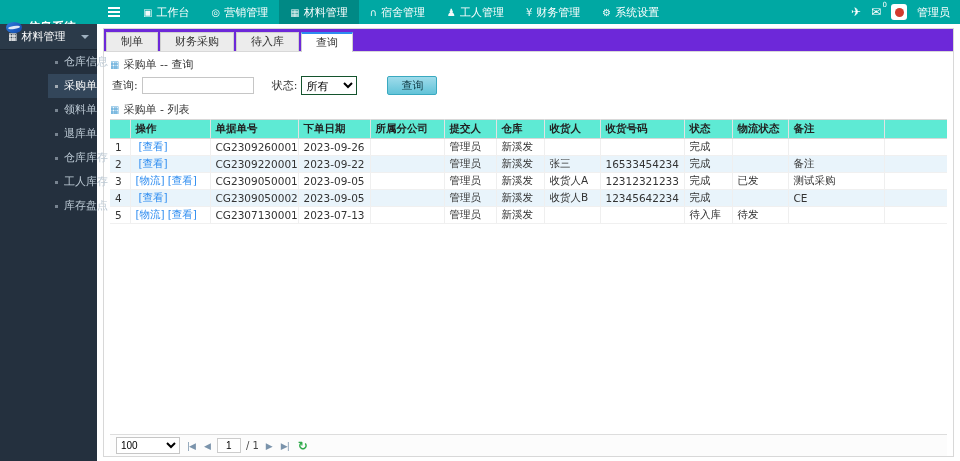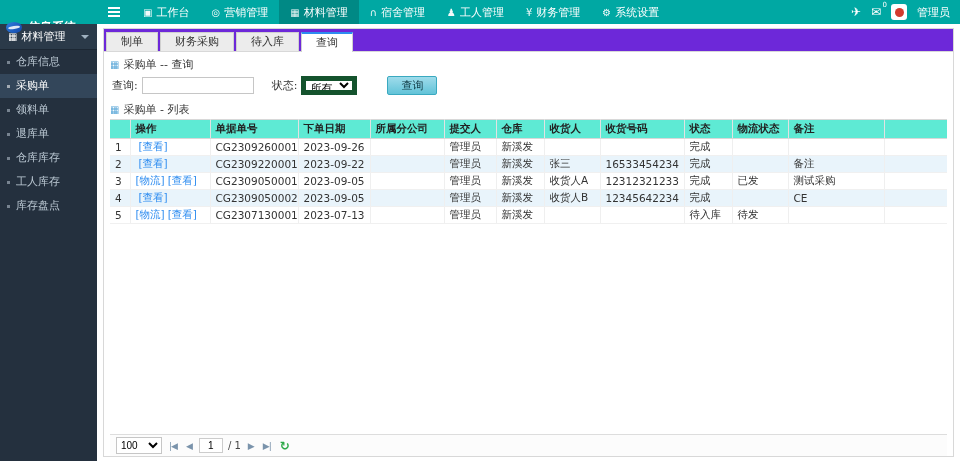--- a/index.html
+++ b/index.html
@@ -26,54 +26,54 @@
   .username { font-size:11px; cursor:pointer; }
 
   
   .layout { display:flex; height:437px; }
 
   
   .sidebar { width:97px; background:#24303e; flex-shrink:0; color:#bcc9d4; }
   .sb-header { height:26px; display:flex; align-items:center; gap:4px; padding:0 8px; color:#fff; background:#2b3a49; cursor:pointer; border-bottom:1px solid #1c2733; }
   .sb-icon { font-size:10px; }
   .chev { margin-left:auto; width:0; height:0; border-left:4px solid transparent; border-right:4px solid transparent; border-top:4px solid #9fb0bf; }
-  .sidebar ul { list-style:none; }
+  .sidebar ul { list-style:none;padding-left:48px; }
   .sb-item { height:24px; line-height:24px; padding-left:16px; font-size:11px; position:relative; cursor:pointer; white-space:nowrap; }
   .sb-item .dot { position:absolute; left:7px; top:11px; width:3px; height:3px; background:currentColor; opacity:.55; }
   .sb-item.active { background:#33465a; color:#fff; }
 
   
   .main { flex:1; background:#fff; padding:4px 6px 4px 6px; overflow:hidden; }
   .card { height:100%; border:1px solid #d8d8d8; display:flex; flex-direction:column; background:#fff; }
   .tabbar { display:flex; gap:2px; background:#6d28d9; border-bottom:1px solid #d8d8d8; padding:3px 2px 0 2px; height:23px; }
   .tab { padding:0 14px; line-height:18px; font-size:11px; background:#ececec; border:1px solid #d0d0d0; border-bottom:none; color:#333; cursor:pointer; }
   .tab.active { background:#fff; border-top:2px solid #2d8cf0; line-height:17px; margin-bottom:-1px; }
 
   .content { flex:1; display:flex; flex-direction:column; padding:3px 6px 0 6px; overflow:hidden; }
   .panel-title { display:flex; align-items:center; gap:4px; font-size:11px; color:#333; margin:2px 0; }
   .pt-icon { color:#5aa7d8; font-size:10px; }
 
   .query-row { display:flex; align-items:center; gap:4px; margin:2px 0 5px 2px; font-size:11px; color:#333; }
   .q-input { width:112px; height:17px; border:1px solid #c6c6c6; font-size:11px; padding:0 3px; }
   .ml { margin-left:14px; }
-  .q-select { height:19px; width:56px; font-size:11px; border:5px solid #14532d; background:#fff; }
+  .q-select { height:19px; width:56px; font-size:11px; border:1px solid #14532d; background:#fff; }
   .q-btn { margin-left:26px; height:19px; padding:0 13px; background:linear-gradient(#9fdceb,#62c3d8); border:1px solid #3aa9c0; border-radius:2px; font-size:11px; color:#103a44; cursor:pointer; font-family:inherit; }
 
   table { width:100%; border-collapse:collapse; table-layout:fixed; font-size:10.5px; }
   th { font-weight:bold; border-top:1px solid #d8d8d8; border-bottom:1px solid #d8d8d8; border-right:1px solid #e2e2e2; height:19px; padding:0 5px; text-align:left; color:#222; background:#5eead4; white-space:nowrap; overflow:hidden; }
   td { height:17px; padding:0 5px; border-right:1px solid #efefef; border-bottom:1px solid #f0f0f0; color:#333; white-space:nowrap; overflow:hidden; }
   th:last-child, td:last-child { border-right:none; }
   tbody tr:nth-child(even) td { background:#e9f4fb; }
   tbody tr { cursor:default; }
   .lnk { color:#2d8cf0; text-decoration:none; cursor:pointer; margin-right:3px; }
 
   .spacer { flex:1; }
 
   .footerbar { height:22px; border-top:1px solid #ddd; background:#fcfcfc; display:flex; align-items:center; gap:5px; padding:0 6px; font-size:10px; color:#444; }
-  .ps-select { width:46px; height:17px; font-size:10px; border:1px solid #c6c6c6; background:#fff; }
+  .ps-select { width:64px; height:17px; font-size:10px; border:1px solid #c6c6c6; background:#fff; }
   .pg { color:#7a93ab; font-size:9px; cursor:pointer; padding:0 2px; letter-spacing:-1px; }
   .pg-input { width:24px; height:15px; text-align:center; border:1px solid #ccc; font-size:10px; }
   .refresh { color:#2faa4a; font-weight:bold; font-size:12px; cursor:pointer; margin-left:2px; }
   .summary { margin-left:auto; color:#333; }
 </style>
 </head>
 <body>
 
 <header class="topbar">
   <div class="logo">

